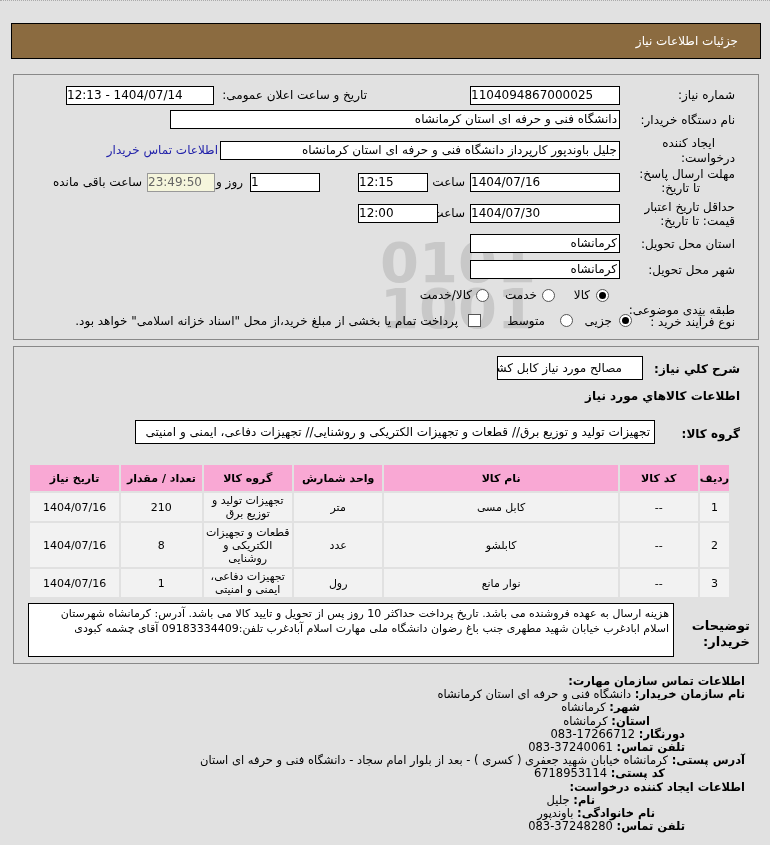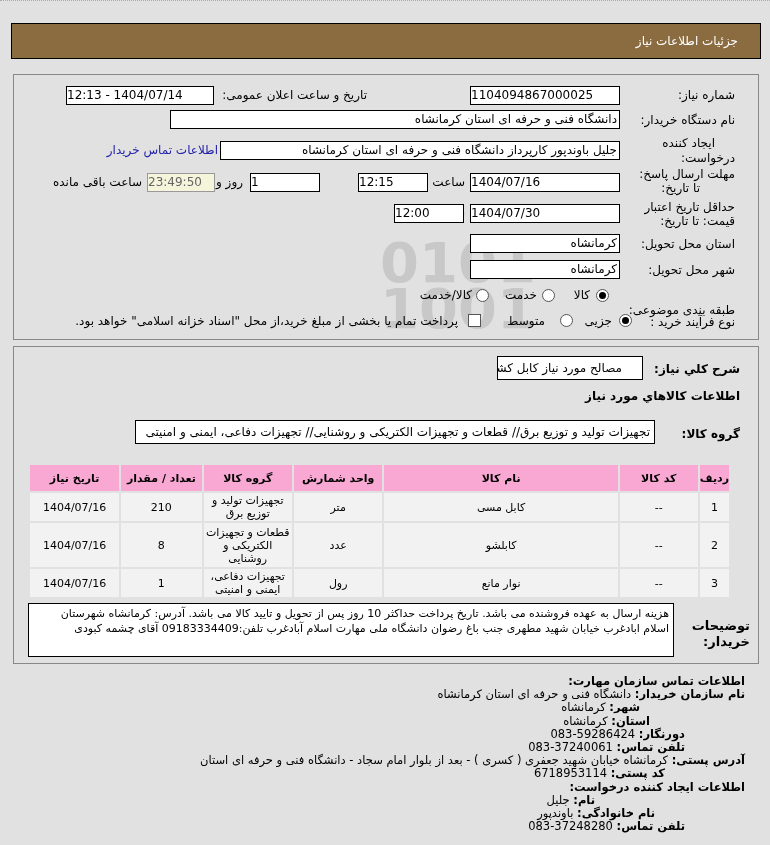--- a/index.html
+++ b/index.html
@@ -81,21 +81,21 @@
 <div class="field center" style="left:358px; top:173px; width:70px;">12:15</div>
 <div class="field center" style="left:250px; top:173px; width:70px;">1</div>
 <span class="lbl" style="right:527px; top:175px;">روز و</span>
 <div class="field center" style="left:147px; top:173px; width:68px; background:#f5f5dc; color:#666; border-color:#999;">23:49:50</div>
 <span class="lbl" style="right:628px; top:175px;">ساعت باقی مانده</span>
 
 <span class="lbl" style="right:35px; top:200px;">حداقل تاریخ اعتبار</span>
 <span class="lbl" style="right:35px; top:214px;">قیمت: تا تاریخ:</span>
 <div class="field center" style="left:470px; top:204px; width:150px;">1404/07/30</div>
 <span class="lbl" style="right:305px; top:206px;">ساعت</span>
-<div class="field center" style="left:358px; top:204px; width:70px;margin-left:36px;">12:00</div>
+<div class="field center" style="left:358px; top:204px; width:80px;">12:00</div>
 
 <span class="lbl" style="right:35px; top:237px;">استان محل تحویل:</span>
 <div class="field" style="left:470px; top:234px; width:150px; padding-right:2px;">کرمانشاه</div>
 <span class="lbl" style="right:35px; top:263px;">شهر محل تحویل:</span>
 <div class="field" style="left:470px; top:260px; width:150px; padding-right:2px;">کرمانشاه</div>
 
 <span class="lbl" style="right:35px; top:303px;">طبقه بندی موضوعی:</span>
 <span class="radio on" style="left:596px; top:289px;"></span>
 <span class="lbl" style="right:180px; top:288px;">کالا</span>
 <span class="radio" style="left:542px; top:289px;"></span>
@@ -164,21 +164,21 @@
 </table>
 
 <span class="lbl bold" style="right:20px; top:618px; width:60px; white-space:normal; line-height:16px; font-size:13px;">توضیحات خریدار:</span>
 <div style="position:absolute; left:28px; top:603px; width:646px; height:54px; background:#fff; border:1px solid #000; direction:rtl; font-size:11px; line-height:15px; padding:2px 4px; overflow:hidden;">هزینه ارسال به عهده فروشنده می باشد. تاریخ پرداخت حداکثر 10 روز پس از تحویل و تایید کالا می باشد. آدرس: کرمانشاه شهرستان اسلام ابادغرب خیابان شهید مطهری جنب باغ رضوان دانشگاه ملی مهارت اسلام آبادغرب تلفن:09183334409 آقای چشمه کبودی</div>
 
 <div style="position:absolute; right:25px; top:675px; width:730px; direction:rtl; font-size:11.5px; line-height:13.2px;">
   <div><b>اطلاعات تماس سازمان مهارت:</b></div>
   <div><b>نام سازمان خریدار:</b> <span>دانشگاه فنی و حرفه ای استان کرمانشاه</span></div>
   <div style="padding-right:105px;"><b>شهر:</b> <span>کرمانشاه</span></div>
   <div style="padding-right:95px;"><b>استان:</b> <span>کرمانشاه</span></div>
-  <div style="padding-right:60px;"><b>دورنگار:</b> <span>59286424-083</span></div>
+  <div style="padding-right:60px;"><b>دورنگار:</b> <span>17266712-083</span></div>
   <div style="padding-right:60px;"><b>تلفن تماس:</b> <span>37240061-083</span></div>
   <div><b>آدرس پستی:</b> <span>کرمانشاه خیابان شهید جعفری ( کسری ) - بعد از بلوار امام سجاد - دانشگاه فنی و حرفه ای استان</span></div>
   <div style="padding-right:80px;"><b>کد پستی:</b> <span>6718953114</span></div>
   <div><b>اطلاعات ایجاد کننده درخواست:</b></div>
   <div style="padding-right:150px;"><b>نام:</b> <span>جلیل</span></div>
   <div style="padding-right:90px;"><b>نام خانوادگی:</b> <span>باوندپور</span></div>
   <div style="padding-right:60px;"><b>تلفن تماس:</b> <span>37248280-083</span></div>
 </div>
 
 </body></html>

